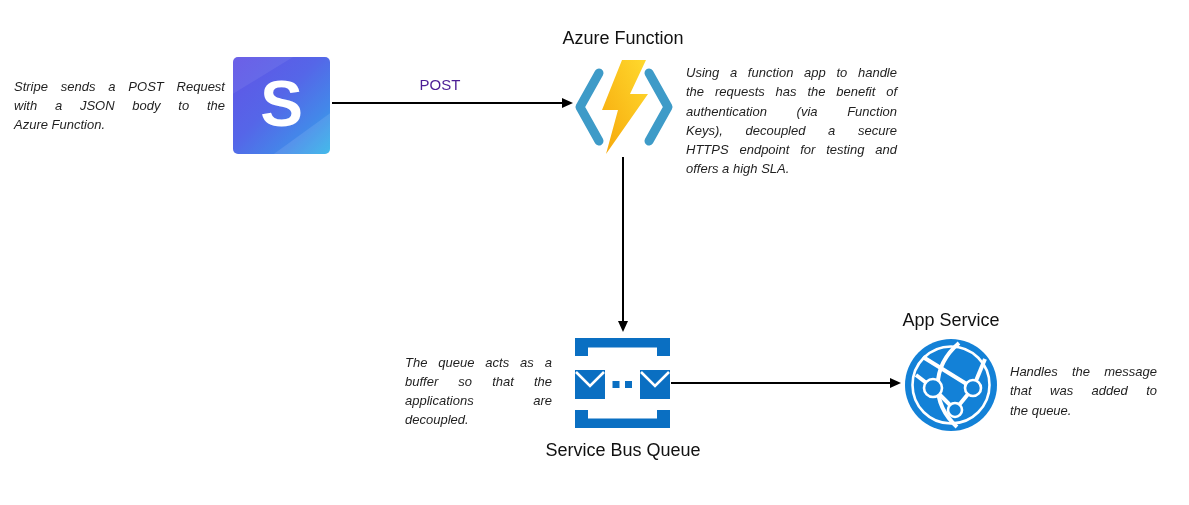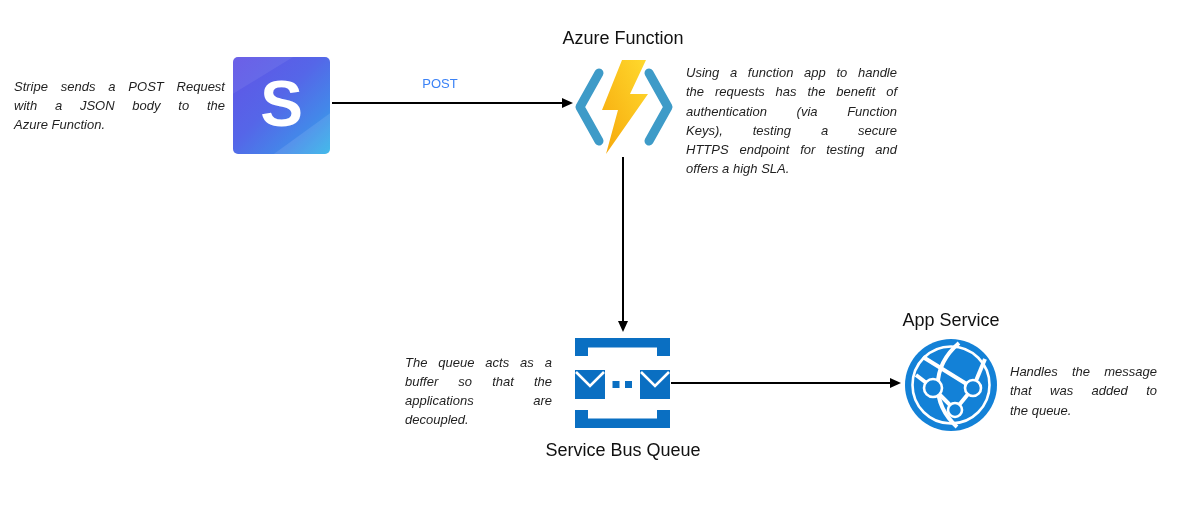--- a/index.html
+++ b/index.html
@@ -5,21 +5,21 @@
   html,body { margin:0; padding:0; background:#ffffff; }
   .canvas {
     position:relative; width:1189px; height:505px; background:#ffffff;
     font-family:"Liberation Sans", sans-serif; color:#1c1c1c; overflow:hidden;
   }
   .abs { position:absolute; }
   .desc { font-size:13px; line-height:19px; color:#1f1f1f; }
   .jline { text-align:justify; text-align-last:justify;font-style:italic; }
   .jline.last { text-align-last:left; }
   .title { font-size:18px; color:#111111; text-align:center; white-space:nowrap; }
-  .post { font-size:13px; color:#3b82f6; text-align:center; }
+  .post { font-size:15px; color:#4c1d95; text-align:center; }
   .stripe-logo {
     width:97px; height:97px; border-radius:5px;
     background:linear-gradient(135deg,#6154e6 0%,#5566e8 45%,#4388e9 75%,#2fb3e8 100%);
     position:relative; overflow:hidden;
   }
   .stripe-facet-a {
     position:absolute; left:0; top:0; width:100%; height:100%;
     background:rgba(255,255,255,0.07);
     clip-path:polygon(0 0, 62% 0, 0 38%);
   }
@@ -76,21 +76,21 @@
     </defs>
     <polyline points="27,13 8,47 27,81" fill="none" stroke-width="9" stroke-linecap="round" stroke-linejoin="round" stroke="#3e9bc8"></polyline>
     <polyline points="77,13 96,47 77,81" fill="none" stroke-width="9" stroke-linecap="round" stroke-linejoin="round" stroke="#3e9bc8"></polyline>
     <polygon points="50,0 74,0 58,34 76,34 34,94 46,50 30,50" fill="url(#boltGrad)"></polygon>
   </svg>
 
   <div class="abs desc" style="left:686px;top:63px;width:211px;line-height:19.3px">
       <div class="jline">Using a function app to handle</div>
       <div class="jline">the requests has the benefit of</div>
       <div class="jline">authentication (via Function</div>
-      <div class="jline">Keys), testing a secure</div>
+      <div class="jline">Keys), decoupled a secure</div>
       <div class="jline">HTTPS endpoint for testing and</div>
       <div class="jline last">offers a high SLA.</div>
     </div>
 
   <div class="abs desc" style="left:405px;top:353px;width:147px">
       <div class="jline">The queue acts as a</div>
       <div class="jline">buffer so that the</div>
       <div class="jline">applications are</div>
       <div class="jline last">decoupled.</div>
     </div>

